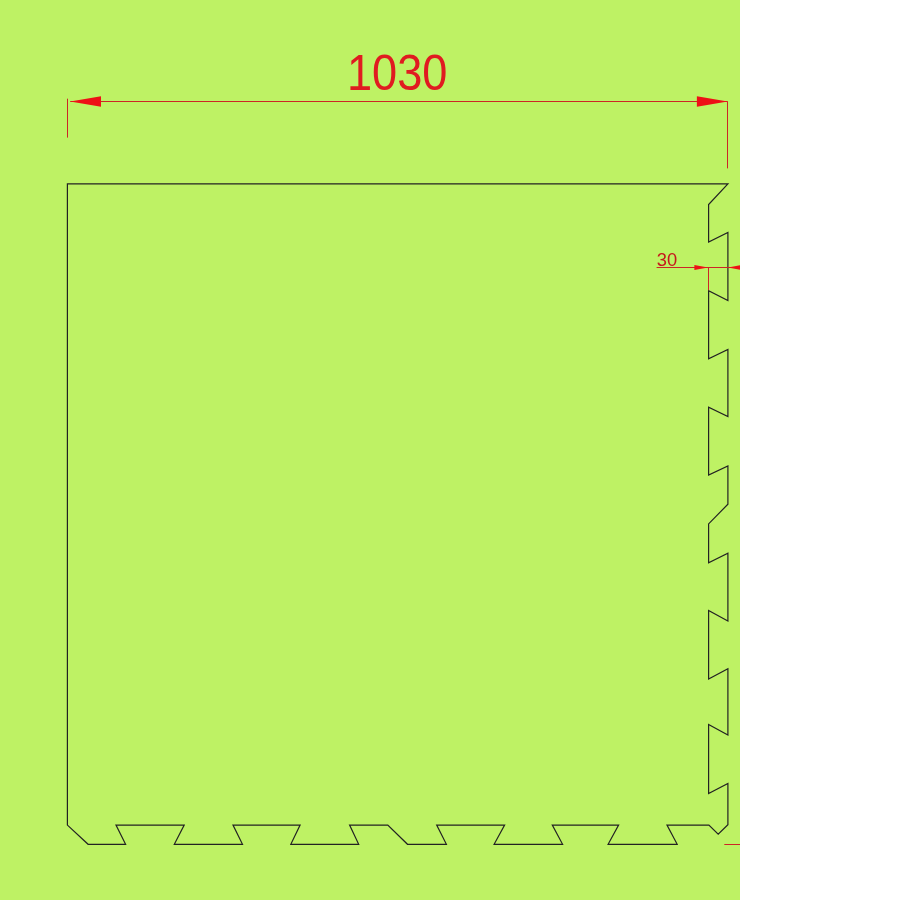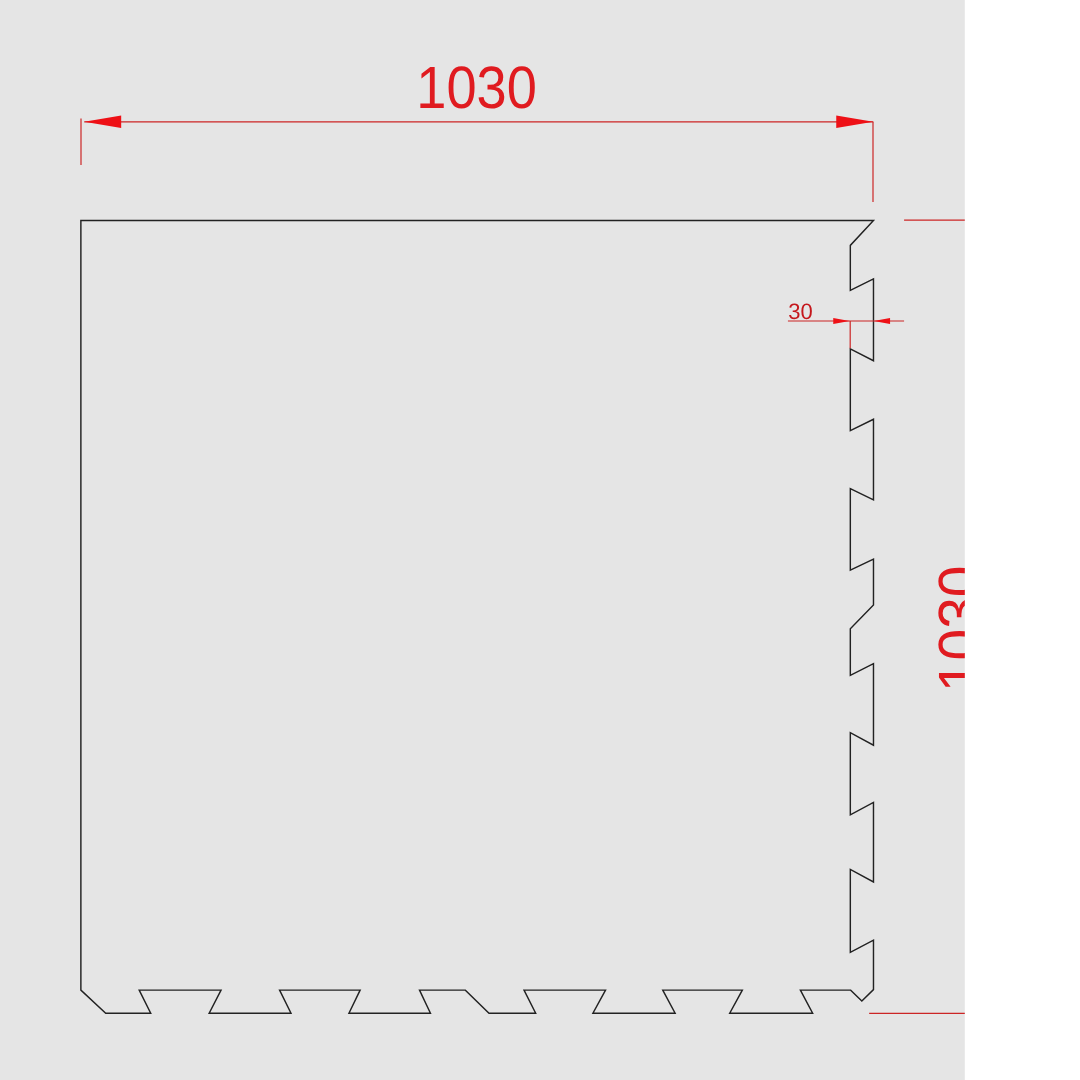--- a/index.html
+++ b/index.html
@@ -1,16 +1,16 @@
 <!DOCTYPE html>
 <html><head>
 <meta charset="utf-8">
 <style>
   html,body{margin:0;padding:0;background:#ffffff;}
-  .page{width:804px;height:900px;position:relative;background:#e5e5e5;overflow:hidden;}
+  .page{width:740px;height:900px;position:relative;background:#bef264;overflow:hidden;}
   svg text{font-family:"Liberation Sans",sans-serif;}
 </style>
 </head>
 <body>
 <div class="page">
 <svg width="900" height="900" viewBox="0 0 900 900">
 
   <path d="M67.4,183.8 L727.9,183.8 L708.6,204.5 L708.6,242.0 L727.9,232.4 L727.9,300.6 L708.6,290.7 L708.6,358.9 L727.9,349.4 L727.9,416.5 L708.6,407.2 L708.6,475.1 L727.9,466.0 L727.9,504.2 L708.6,523.9 L708.6,562.8 L727.9,553.1 L727.9,621.0 L708.6,610.5 L708.6,679.0 L727.9,668.7 L727.9,735.0 L708.6,724.5 L708.6,793.6 L727.9,783.4 L727.9,824.7 L718.2,834.1 L708.9,825.1 L667.0,825.1 L677.2,844.3 L608.1,844.3 L618.6,825.1 L552.3,825.1 L562.6,844.3 L494.1,844.3 L504.6,825.1 L436.7,825.1 L446.4,844.3 L407.5,844.3 L387.8,825.1 L349.6,825.1 L358.7,844.3 L290.8,844.3 L300.1,825.1 L233.0,825.1 L242.5,844.3 L174.3,844.3 L184.2,825.1 L116.0,825.1 L125.6,844.3 L88.1,844.3 L67.4,825.1 Z" fill="none" stroke="#222222" stroke-width="1.2" stroke-linejoin="miter"></path>
 
   <line x1="67.5" y1="98.7" x2="67.5" y2="137.6" stroke="#cc2525" stroke-width="1"></line>

